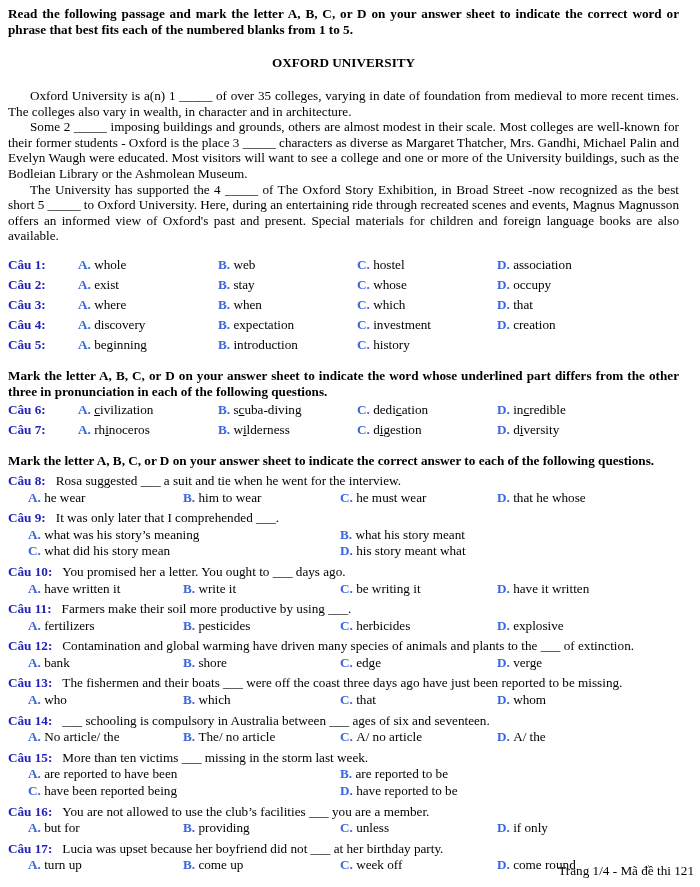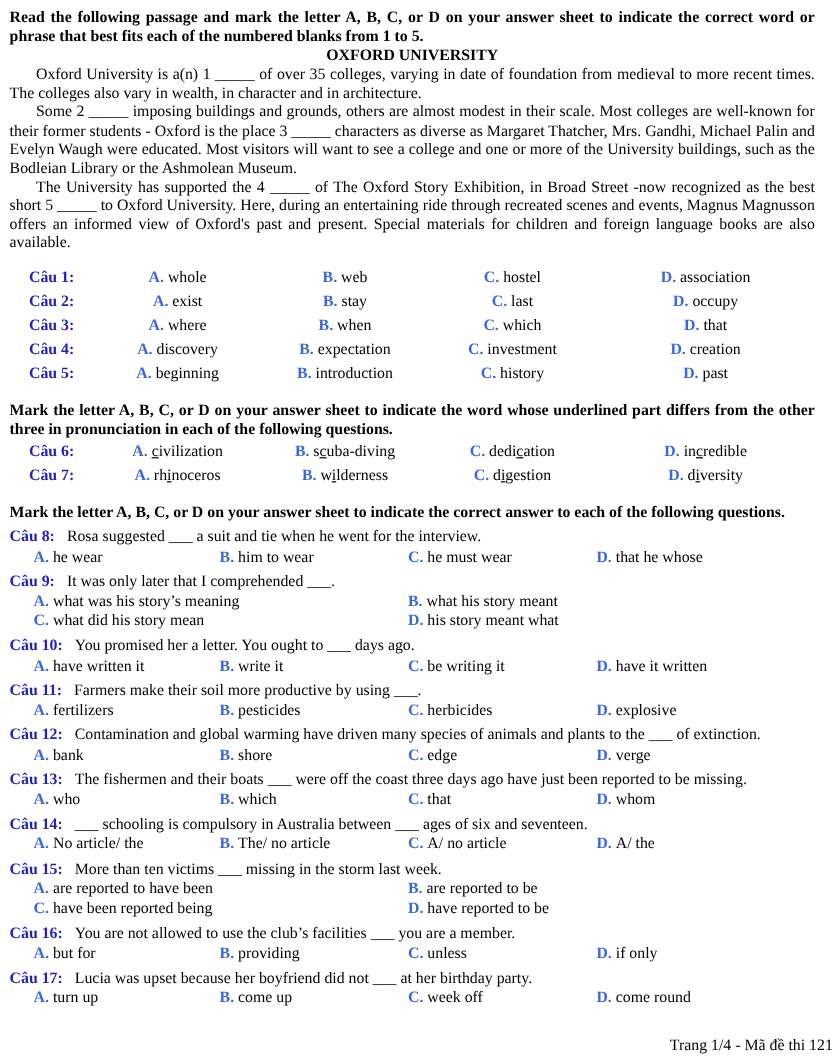--- a/index.html
+++ b/index.html
@@ -6,30 +6,29 @@
   body {
     width:700px; height:887px; background:#ffffff; position:relative;
     font-family:"Liberation Serif", serif; font-size:13.2px; color:#000;
     overflow:hidden;
   }
   .doc { padding:6px 21px 0 8px; }
   .bold-instruction {
     font-weight:bold; text-align:justify; line-height:16px; margin:0;
   }
   .passage-title {
-    font-weight:bold; text-align:center; line-height:16px; margin:0;
+    font-weight:bold; text-align:center; line-height:16px; margin:17px;
   }
   .passage p {
     margin:0; text-align:justify; text-indent:22px; line-height:15.6px;
   }
   .q-table { margin-top:11px; }
   .q-row {
     display:grid; grid-template-columns:70px 140px 139px 140px 1fr;
     line-height:20px;
-    text-align:center;
   }
   .q-label { font-weight:bold; color:var(--label-blue); white-space:nowrap; }
   .opt-letter { font-weight:bold; color:var(--option-blue); }
   .section-head { margin-top:13px; }
   .q-block { margin-top:4px; }
   .q-stem { margin:0; line-height:16.6px; }
   .q-stem .q-label { margin-right:10px;margin-top:44px; }
   .q-stem.justify { text-align:justify; }
   .opts { display:grid; margin-left:20px; line-height:16.6px; }
   .opts.four { grid-template-columns:155px 157px 157px 1fr;margin-left:20px; }
@@ -59,21 +58,21 @@
         <span class="q-label">Câu 1:</span>
         <span class="opt"><span class="opt-letter">A. </span><span class="opt-text">whole</span></span>
         <span class="opt"><span class="opt-letter">B. </span><span class="opt-text">web</span></span>
         <span class="opt"><span class="opt-letter">C. </span><span class="opt-text">hostel</span></span>
         <span class="opt"><span class="opt-letter">D. </span><span class="opt-text">association</span></span>
       </div>
       <div class="q-row">
         <span class="q-label">Câu 2:</span>
         <span class="opt"><span class="opt-letter">A. </span><span class="opt-text">exist</span></span>
         <span class="opt"><span class="opt-letter">B. </span><span class="opt-text">stay</span></span>
-        <span class="opt"><span class="opt-letter">C. </span><span class="opt-text">last</span></span>
+        <span class="opt"><span class="opt-letter">C. </span><span class="opt-text">whose</span></span>
         <span class="opt"><span class="opt-letter">D. </span><span class="opt-text">occupy</span></span>
       </div>
       <div class="q-row">
         <span class="q-label">Câu 3:</span>
         <span class="opt"><span class="opt-letter">A. </span><span class="opt-text">where</span></span>
         <span class="opt"><span class="opt-letter">B. </span><span class="opt-text">when</span></span>
         <span class="opt"><span class="opt-letter">C. </span><span class="opt-text">which</span></span>
         <span class="opt"><span class="opt-letter">D. </span><span class="opt-text">that</span></span>
       </div>
       <div class="q-row">
@@ -81,21 +80,20 @@
         <span class="opt"><span class="opt-letter">A. </span><span class="opt-text">discovery</span></span>
         <span class="opt"><span class="opt-letter">B. </span><span class="opt-text">expectation</span></span>
         <span class="opt"><span class="opt-letter">C. </span><span class="opt-text">investment</span></span>
         <span class="opt"><span class="opt-letter">D. </span><span class="opt-text">creation</span></span>
       </div>
       <div class="q-row">
         <span class="q-label">Câu 5:</span>
         <span class="opt"><span class="opt-letter">A. </span><span class="opt-text">beginning</span></span>
         <span class="opt"><span class="opt-letter">B. </span><span class="opt-text">introduction</span></span>
         <span class="opt"><span class="opt-letter">C. </span><span class="opt-text">history</span></span>
-        <span class="opt"><span class="opt-letter">D. </span><span class="opt-text">past</span></span>
       </div>
     </div>
 
   <p class="bold-instruction section-head">Mark the letter A, B, C, or D on your answer sheet to indicate the word whose underlined part differs from the other three in pronunciation in each of the following questions.</p>
 
   <div>
       <div class="q-row">
         <span class="q-label">Câu 6:</span>
         <span class="opt"><span class="opt-letter">A. </span><span class="opt-text"><u>c</u>ivilization</span></span>
         <span class="opt"><span class="opt-letter">B. </span><span class="opt-text">s<u>c</u>uba-diving</span></span>

